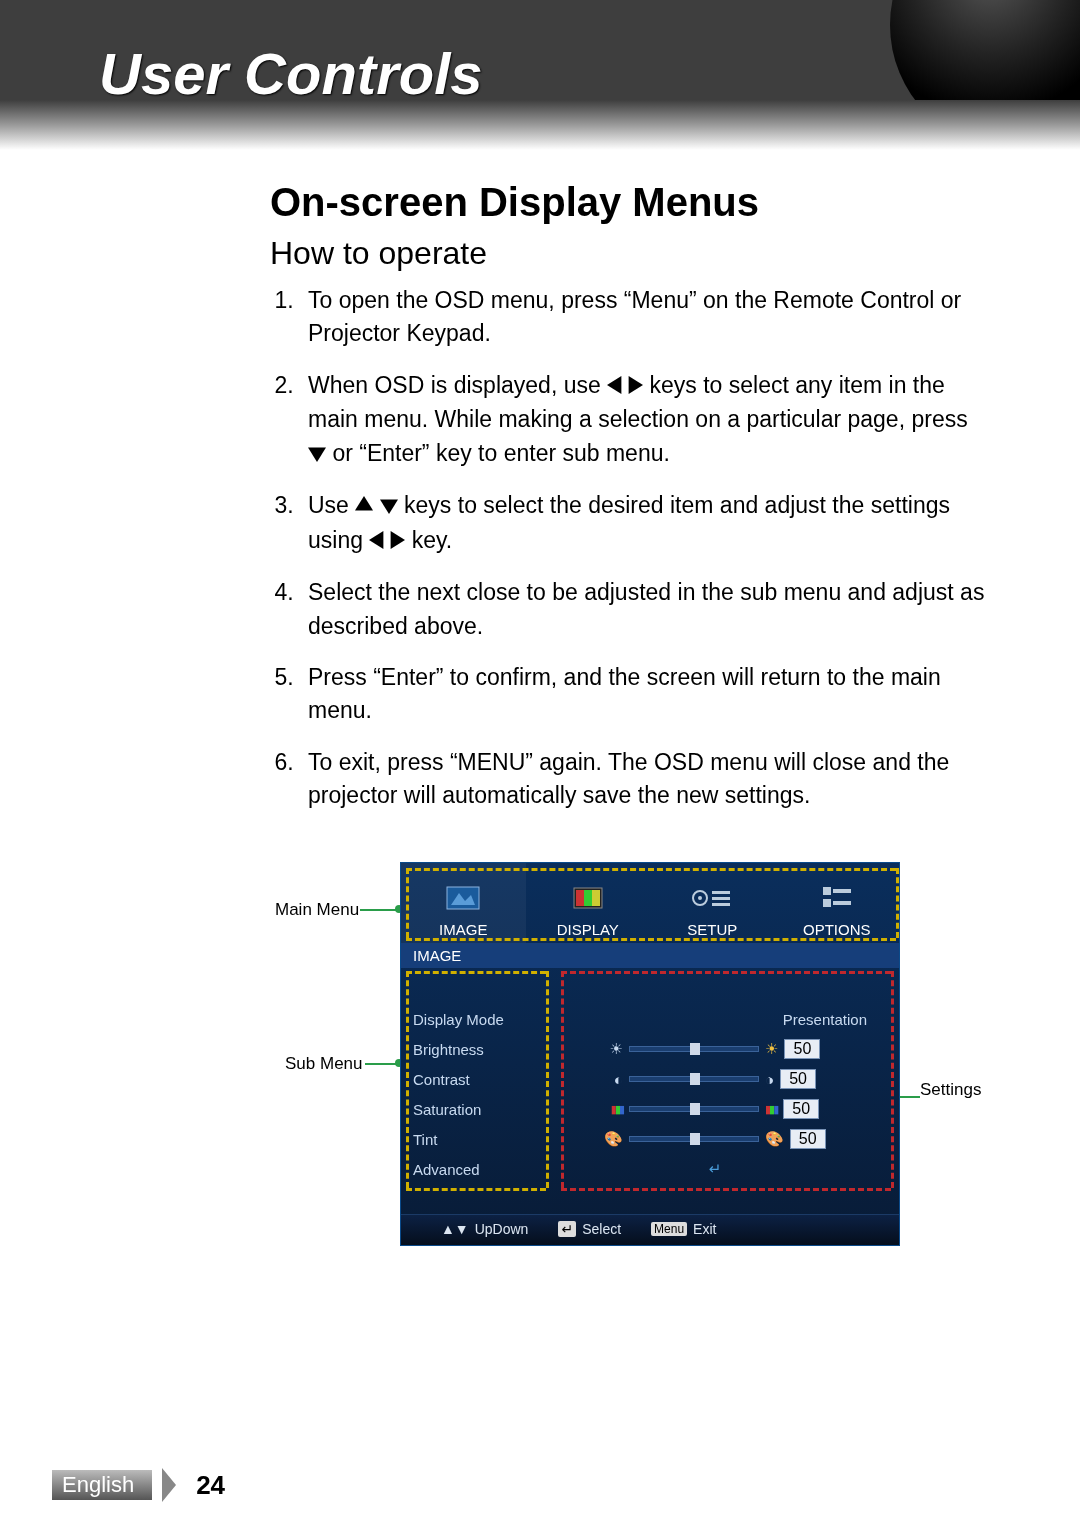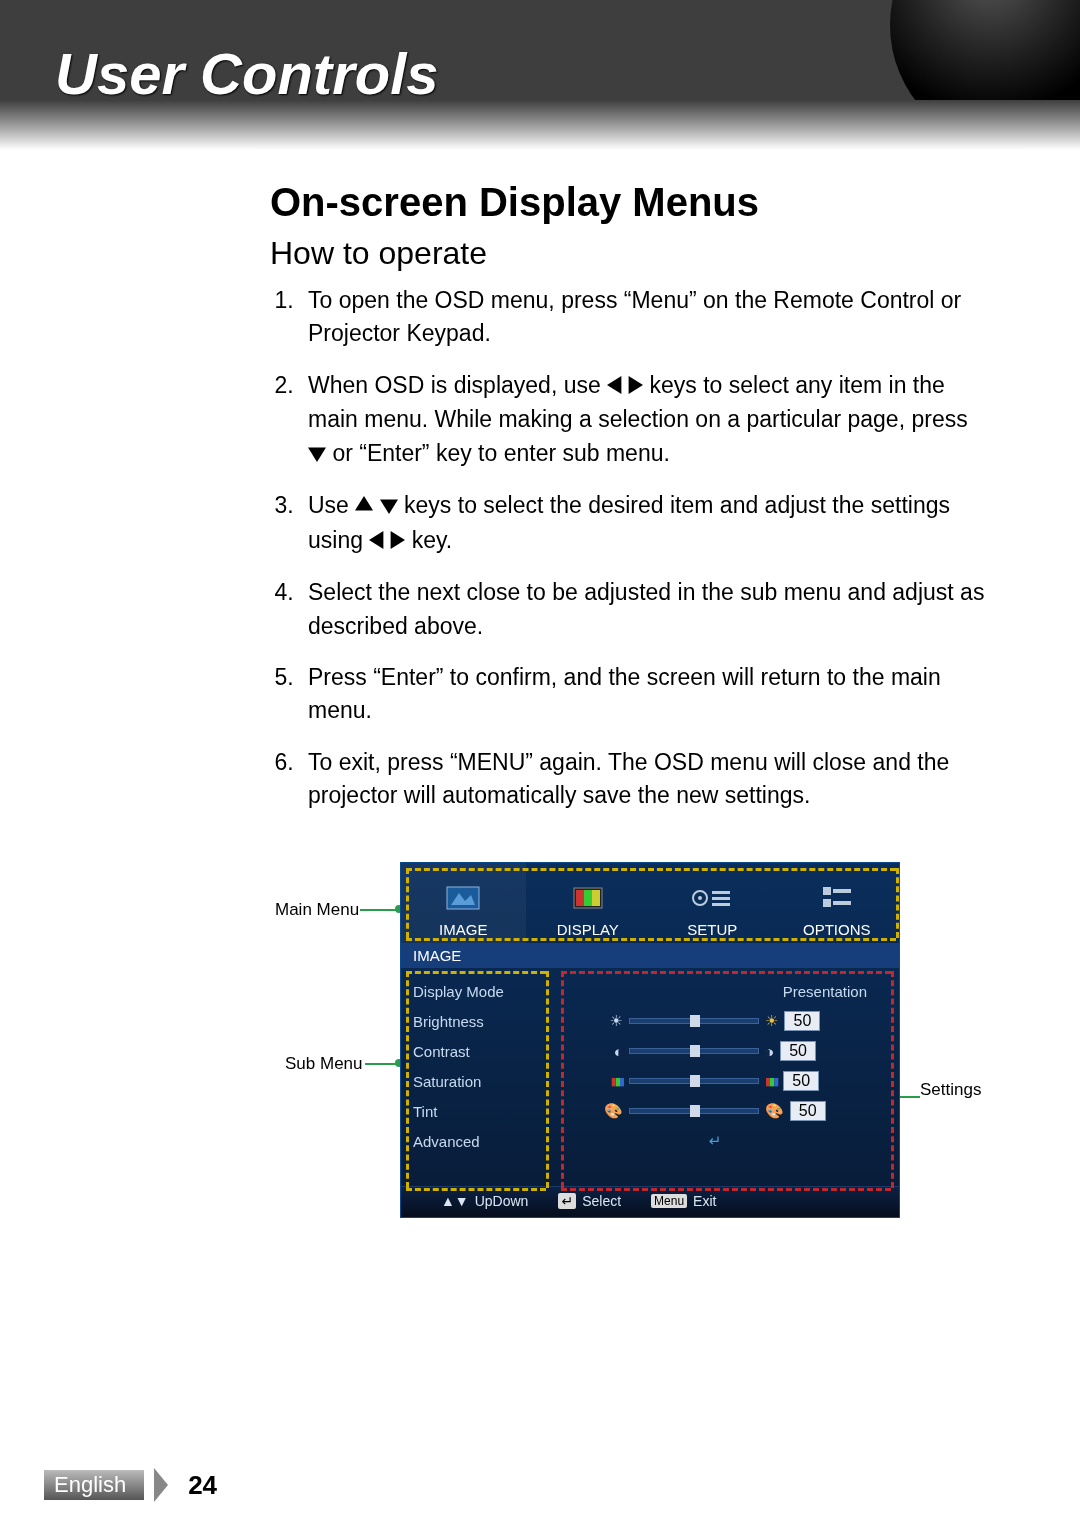--- a/index.html
+++ b/index.html
@@ -1,18 +1,18 @@
 <!DOCTYPE html>
 <html><head>
 <meta charset="utf-8">
 <style>
 * { box-sizing: border-box; margin: 0; padding: 0; }
 body { background: #fff; width: 1080px; height: 1532px; font-family: Arial, Helvetica, sans-serif; color:#000; position: relative; overflow: hidden; }
 
-.header { position: relative; height: 150px; background:#3e3e3e; }
+.header { position: relative; height: 150px; background:#3e3e3e;padding-left:44px; }
 .header-grad { position:absolute; left:0; bottom:0; width:100%; height:50px; background:linear-gradient(#3e3e3e,#9a9a9a,#fff); }
 .header-title { position:relative; font-style: italic; font-weight: bold; color:#fff; font-size:58px; padding-left:55px; padding-top:40px; text-shadow:1px 1px 2px #000; }
 .lens { position:absolute; top:-20px; right:-20px; width:250px; height:180px; }
 .lens .outer { position:absolute; width:250px; height:250px; border-radius:50%; background:radial-gradient(circle at 40% 30%, #555 0%, #222 35%, #000 60%); top:-80px; right:-40px; }
 
 .content { padding: 30px 90px 0 270px; }
 .h1 { font-size:40px; font-weight:bold; margin-bottom:10px; }
 .intro { font-style:italic; font-size:25px; line-height:1.3; margin-bottom:40px; }
 .h2 { font-size:32px; margin-bottom:12px; }
 ol.steps { font-size:23px; line-height:1.45; padding-left:30px; }
@@ -23,36 +23,36 @@
 .diagram-label { position:absolute; color:#000; }
 .diagram-line { position:absolute; background:#2a9d4a; height:2px; }
 .dot { position:absolute; width:8px; height:8px; border-radius:50%; background:#2a9d4a; }
 
 .osd { position:relative; width:500px; margin-left:120px; background:linear-gradient(#0a2e5c,#081b36); border:1px solid #0a4a8a; }
 .osd-tabs { display:flex; height:80px; }
 .osd-tab { flex:1; display:flex; flex-direction:column; align-items:center; justify-content:flex-end; padding-bottom:5px; color:#fff; font-size:15px; }
 .osd-tab.active { background:rgba(255,255,255,0.05); }
 .osd-tab-icon { width:48px; height:36px; margin-bottom:5px; display:flex; align-items:center; justify-content:center; }
 .osd-sec-title { background:#163e7a; color:#fff; font-size:15px; padding:4px 12px; }
-.osd-items { padding:8px 12px 10px 12px; }
+.osd-items { padding:8px 12px 10px 12px;margin-top:28px; }
 .osd-row { display:flex; align-items:center; height:30px; color:#c8daf0; font-size:15px; }
 .osd-row-label { width:130px; }
 .osd-row-mid { flex:1; display:flex; align-items:center; justify-content:center; gap:6px; }
 .osd-slider { width:130px; height:6px; background:#1a3e70; border:1px solid #3a6299; position:relative; }
 .osd-slider .thumb { position:absolute; width:10px; height:12px; background:#cfd9e8; top:-4px; }
 .osd-val { width:36px; height:20px; background:#e8edf5; color:#000; font-size:16px; display:flex; align-items:center; justify-content:center; border:1px solid #7a94b8; }
 .osd-footer { display:flex; gap:30px; padding:6px 12px 8px 40px; color:#dce6f2; font-size:14px; align-items:center; background:linear-gradient(#0c2144,#050e1c); border-top:1px solid #1b3a66; }
 .osd-footer span { display:flex; align-items:center; gap:6px; }
 
 .dash-h { position:absolute; border-top:3px dashed #d0b000; }
 .dash-v { position:absolute; border-left:3px dashed #d0b000; }
 .dash-red-h { position:absolute; border-top:3px dashed #c0282d; }
 .dash-red-v { position:absolute; border-left:3px dashed #c0282d; }
 
-.footer { position:absolute; bottom:30px; left:44px; display:flex; align-items:center; gap:10px; }
+.footer { position:absolute; bottom:30px; left:52px; display:flex; align-items:center; gap:10px; }
 .footer-tab { background:linear-gradient(#bbb,#555); color:#fff; font-size:22px; padding:2px 18px 2px 10px; }
 .footer-num { font-size:26px; font-weight:bold; }
 
 svg.tri { width:18px; height:18px; }
 </style>
 </head>
 <body>
 
 <div class="header">
   <div class="lens">

